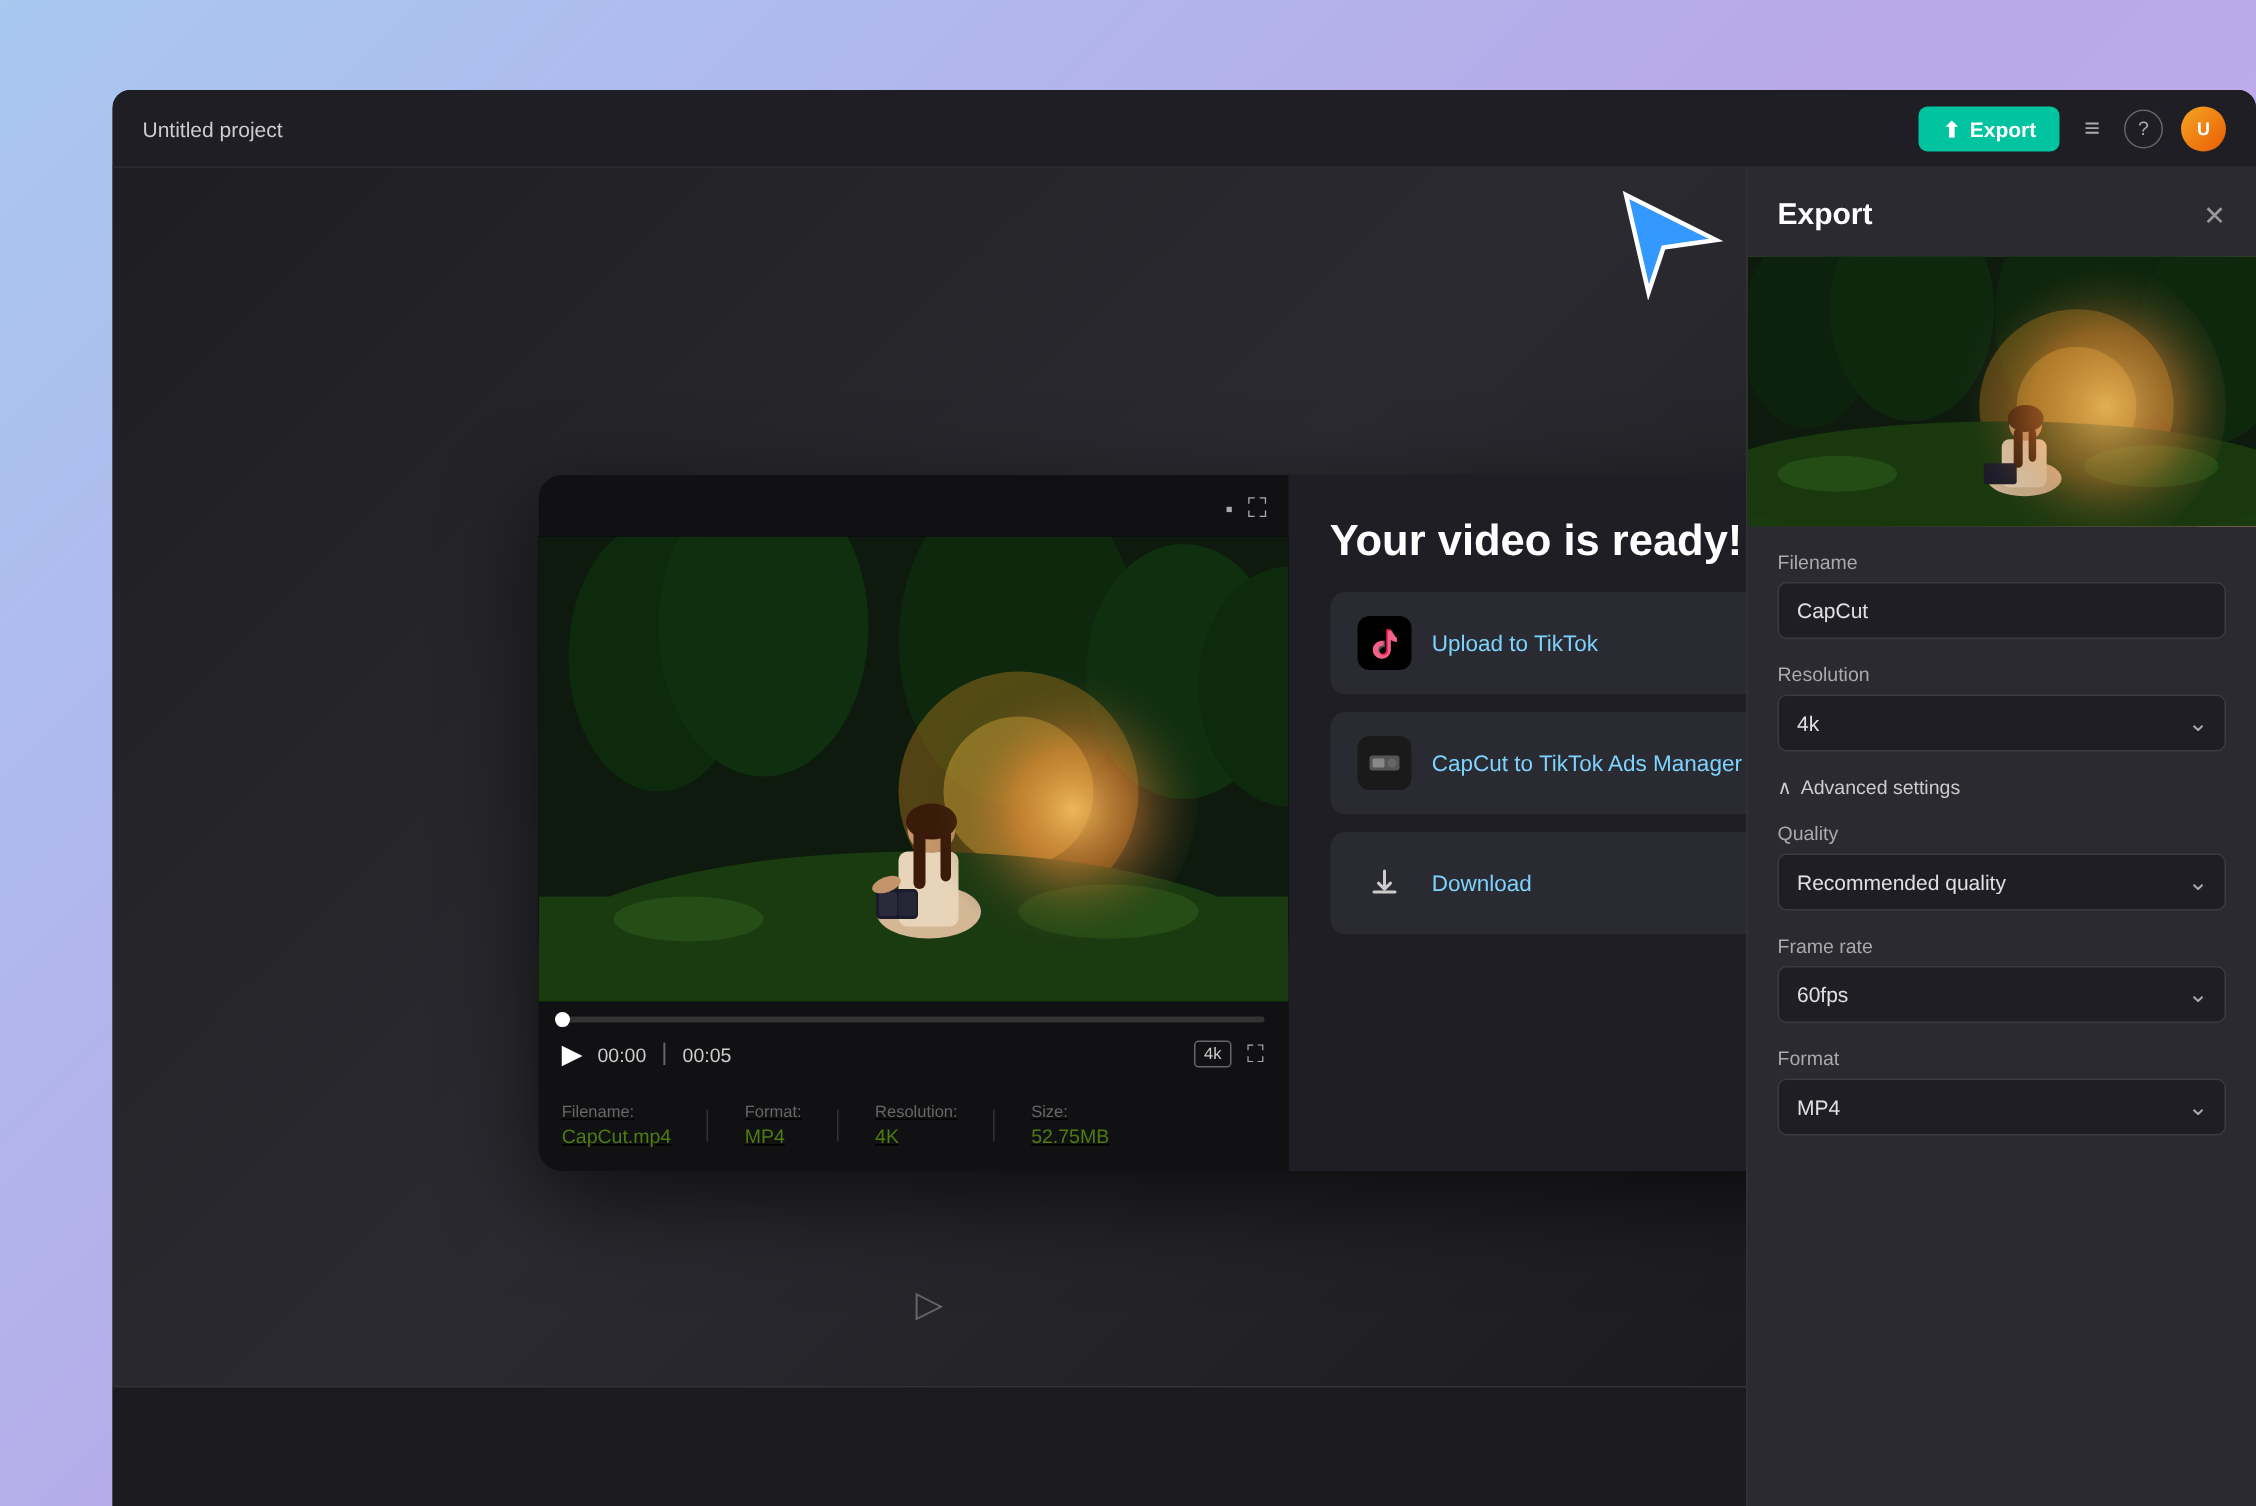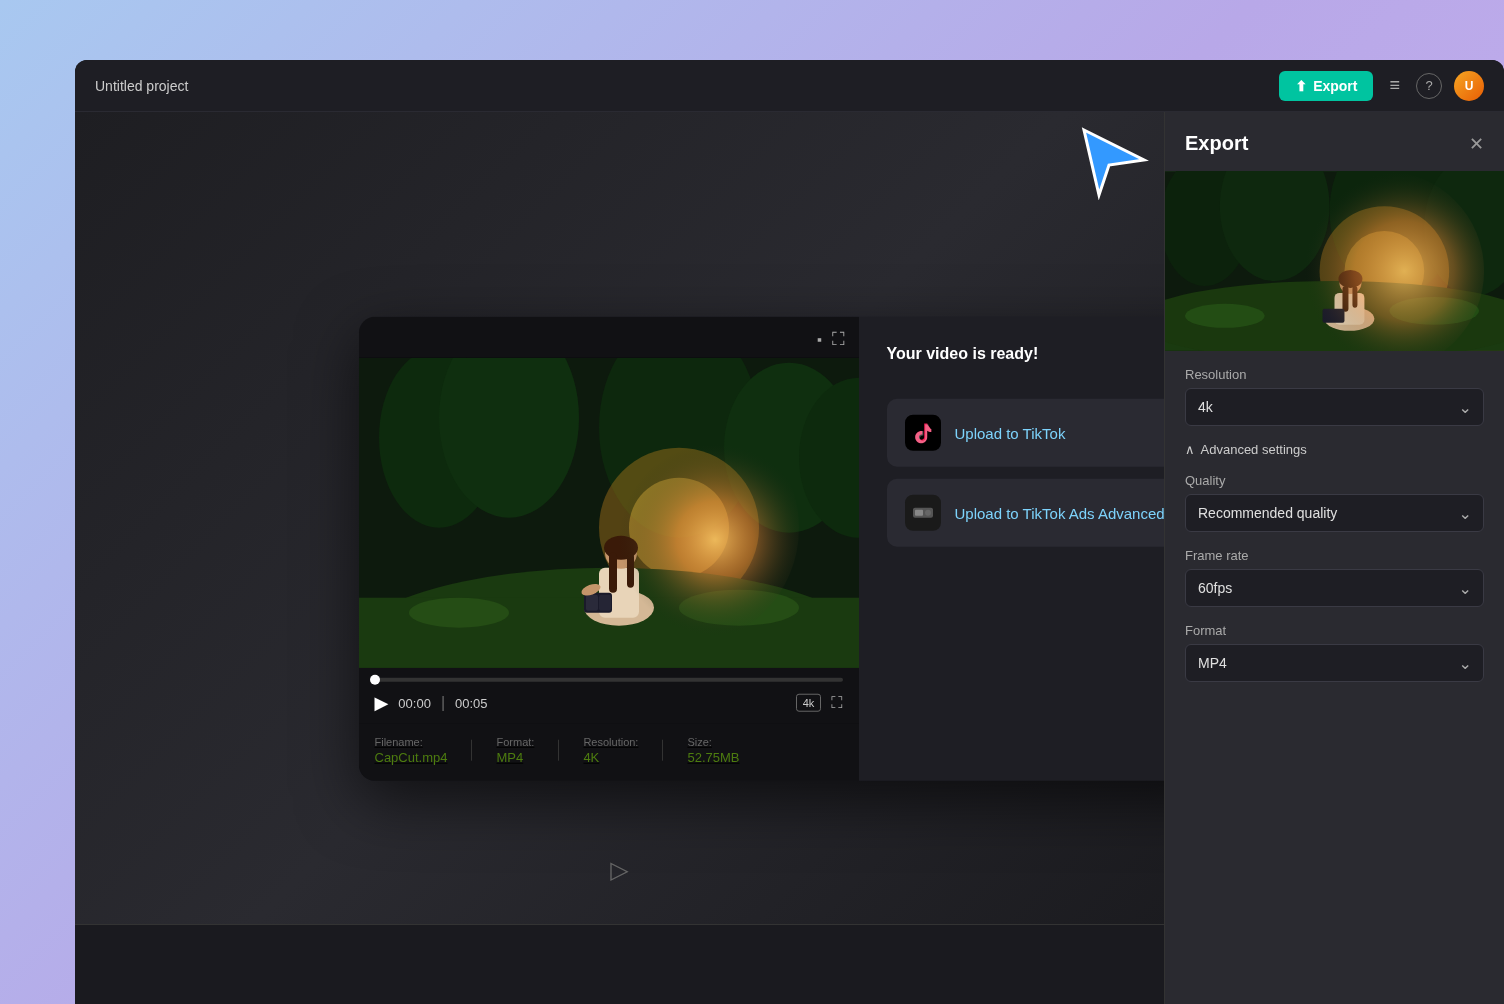--- a/index.html
+++ b/index.html
@@ -380,23 +380,23 @@
     }
 
     
     .video-actions-panel {
       flex: 1;
       padding: 28px 28px;
     }
 
     .video-ready-title {
       color: #fff;
-      font-size: 16px;
+      font-size: 29px;
       font-weight: 700;
-      margin-bottom: 36px;
+      margin-bottom: 17px;
     }
 
     .action-btn {
       display: flex;
       align-items: center;
       gap: 14px;
       width: 100%;
       background: #2a2a32;
       border: none;
       border-radius: 10px;
@@ -581,24 +581,34 @@
           </button>
 
           <button class="action-btn">
             <div class="tiktok-icon" style="background:#1a1a1a;">
               <svg width="22" height="22" viewBox="0 0 22 22" fill="none" xmlns="http://www.w3.org/2000/svg">
                 <rect x="1" y="6" width="20" height="10" rx="2" fill="#555"></rect>
                 <rect x="3" y="8" width="8" height="6" rx="1" fill="#888"></rect>
                 <circle cx="16" cy="11" r="3" fill="#666"></circle>
               </svg>
             </div>
-            <span>Upload to TikTok Ads Advanced</span>
+            <span>CapCut to TikTok Ads Manager</span>
 
           </button>
 
+          <button class="action-btn">
+            <div class="download-icon">
+              <svg width="22" height="22" viewBox="0 0 22 22" fill="none" xmlns="http://www.w3.org/2000/svg">
+                <path d="M11 3v12M11 15l-4-4M11 15l4-4" stroke="#ccc" stroke-width="2" stroke-linecap="round" stroke-linejoin="round"></path>
+                <path d="M4 17h14" stroke="#ccc" stroke-width="2" stroke-linecap="round"></path>
+              </svg>
+            </div>
+            <span>Download</span>
+
+          </button>
         </div>
       </div>
 
     </div>
 
     <div class="export-panel">
       <div class="export-panel-header">
         <span class="export-panel-title">Export</span>
         <button class="close-btn">✕</button>
       </div>
@@ -636,20 +646,24 @@
           <rect x="188" y="115" width="5" height="22" rx="3" fill="#3a1a08"></rect>
 
           <rect x="158" y="138" width="22" height="14" rx="2" fill="#1a1a2a"></rect>
 
           <circle cx="220" cy="100" r="100" fill="url(#sunGlow2)"></circle>
         </svg>
       </div>
 
       <div class="panel-body">
 
+        <div class="field-group">
+          <div class="field-label">Filename</div>
+          <input class="field-input" type="text" value="CapCut" style="">
+        </div>
 
         <div class="field-group">
           <div class="field-label">Resolution</div>
           <div class="select-wrapper">
             <select class="field-select">
               <option>4k</option>
             </select>
           </div>
         </div>
 

